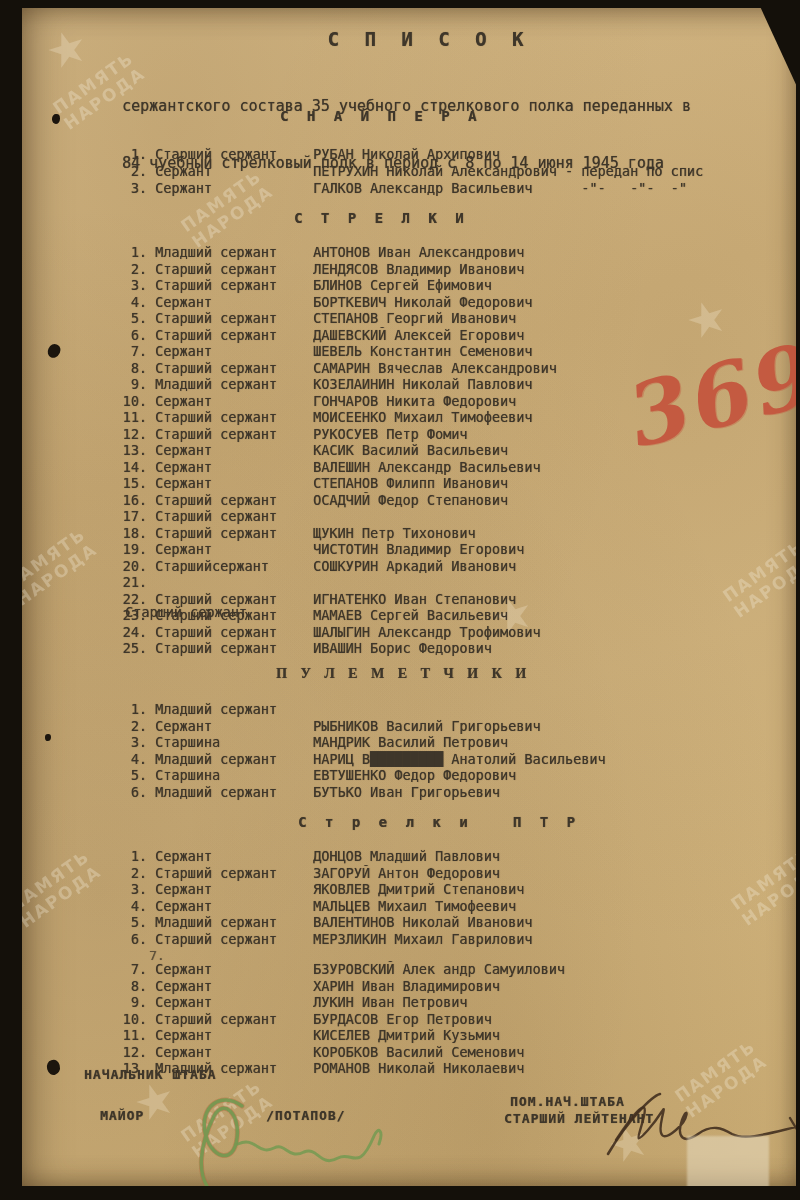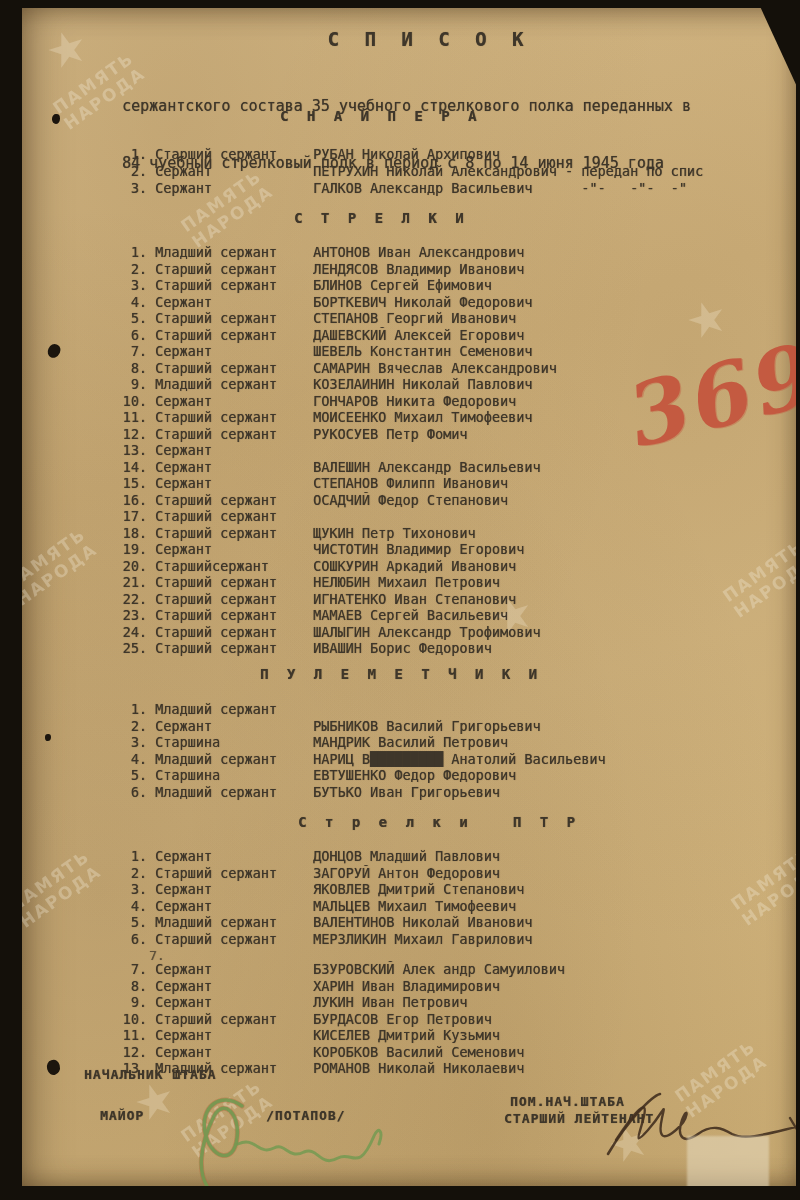--- a/index.html
+++ b/index.html
@@ -117,35 +117,35 @@
           <div class="row ink" style="height: 16.5px;"><span class="num">3.</span><span class="rank">Старший сержант</span><span class="name">БЛИНОВ Сергей Ефимович</span></div>
           <div class="row ink" style="height: 16.5px;"><span class="num">4.</span><span class="rank">Сержант</span><span class="name">БОРТКЕВИЧ Николай Федорович</span></div>
           <div class="row ink" style="height: 16.5px;"><span class="num">5.</span><span class="rank">Старший сержант</span><span class="name">СТЕПАНОВ Георгий Иванович</span></div>
           <div class="row ink" style="height: 16.5px;"><span class="num">6.</span><span class="rank">Старший сержант</span><span class="name">ДАШЕВСКИЙ Алексей Егорович</span></div>
           <div class="row ink" style="height: 16.5px;"><span class="num">7.</span><span class="rank">Сержант</span><span class="name">ШЕВЕЛЬ Константин Семенович</span></div>
           <div class="row ink" style="height: 16.5px;"><span class="num">8.</span><span class="rank">Старший сержант</span><span class="name">САМАРИН Вячеслав Александрович</span></div>
           <div class="row ink" style="height: 16.5px;"><span class="num">9.</span><span class="rank">Младший сержант</span><span class="name">КОЗЕЛАИНИН Николай Павлович</span></div>
           <div class="row ink" style="height: 16.5px;"><span class="num">10.</span><span class="rank">Сержант</span><span class="name">ГОНЧАРОВ Никита Федорович</span></div>
           <div class="row ink" style="height: 16.5px;"><span class="num">11.</span><span class="rank">Старший сержант</span><span class="name">МОИСЕЕНКО Михаил Тимофеевич</span></div>
           <div class="row ink" style="height: 16.5px;"><span class="num">12.</span><span class="rank">Старший сержант</span><span class="name">РУКОСУЕВ Петр Фомич</span></div>
-          <div class="row ink" style="height: 16.5px;"><span class="num">13.</span><span class="rank">Сержант</span></div>
+          <div class="row ink" style="height: 16.5px;"><span class="num">13.</span><span class="rank">Сержант</span><span class="name">КАСИК Василий Васильевич</span></div>
           <div class="row ink" style="height: 16.5px;"><span class="num">14.</span><span class="rank">Сержант</span><span class="name">ВАЛЕШИН Александр Васильевич</span></div>
           <div class="row ink" style="height: 16.5px;"><span class="num">15.</span><span class="rank">Сержант</span><span class="name">СТЕПАНОВ Филипп Иванович</span></div>
           <div class="row ink" style="height: 16.5px;"><span class="num">16.</span><span class="rank">Старший сержант</span><span class="name">ОСАДЧИЙ Федор Степанович</span></div>
           <div class="row ink" style="height: 16.5px;"><span class="num">17.</span><span class="rank">Старший сержант</span></div>
           <div class="row ink" style="height: 16.5px;"><span class="num">18.</span><span class="rank">Старший сержант</span><span class="name">ЩУКИН Петр Тихонович</span></div>
           <div class="row ink" style="height: 16.5px;"><span class="num">19.</span><span class="rank">Сержант</span><span class="name">ЧИСТОТИН Владимир Егорович</span></div>
           <div class="row ink" style="height: 16.5px;"><span class="num">20.</span><span class="rank">Старшийсержант</span><span class="name">СОШКУРИН Аркадий Иванович</span></div>
-          <div class="row ink" style="height: 16.5px;"><span class="num">21.</span><span class="rank">Старший сержант</span><span class="name">НЕЛЮБИН Михаил Петрович</span></div>
+          <div class="row ink" style="height: 16.5px; flex-direction: column;"><span class="num">21.</span><span class="rank">Старший сержант</span><span class="name">НЕЛЮБИН Михаил Петрович</span></div>
           <div class="row ink" style="height: 16.5px;"><span class="num">22.</span><span class="rank">Старший сержант</span><span class="name">ИГНАТЕНКО Иван Степанович</span></div>
           <div class="row ink" style="height: 16.5px;"><span class="num">23.</span><span class="rank">Старший сержант</span><span class="name">МАМАЕВ Сергей Васильевич</span></div>
           <div class="row ink" style="height: 16.5px;"><span class="num">24.</span><span class="rank">Старший сержант</span><span class="name">ШАЛЫГИН Александр Трофимович</span></div>
           <div class="row ink" style="height: 16.5px;"><span class="num">25.</span><span class="rank">Старший сержант</span><span class="name">ИВАШИН Борис Федорович</span></div>
         </div>
-        <div class="sec-head ink" style="left: 238px; top: 658px;">П У Л Е М Е Т Ч И К И</div>
+        <div class="sec-head ink" style="left: 254px; top: 658px; font-family: Liberation Serif, serif;">П У Л Е М Е Т Ч И К И</div>
         <div class="rows" style="top: 693px;">
           <div class="row ink" style="height: 16.5px;"><span class="num">1.</span><span class="rank">Младший сержант</span></div>
           <div class="row ink" style="height: 16.5px;"><span class="num">2.</span><span class="rank">Сержант</span><span class="name">РЫБНИКОВ Василий Григорьевич</span></div>
           <div class="row ink" style="height: 16.5px;"><span class="num">3.</span><span class="rank">Старшина</span><span class="name">МАНДРИК Василий Петрович</span></div>
           <div class="row ink" style="height: 16.5px;"><span class="num">4.</span><span class="rank">Младший сержант</span><span class="name">НАРИЦ В█████████ Анатолий Васильевич</span></div>
           <div class="row ink" style="height: 16.5px;"><span class="num">5.</span><span class="rank">Старшина</span><span class="name">ЕВТУШЕНКО Федор Федорович</span></div>
           <div class="row ink" style="height: 16.5px;"><span class="num">6.</span><span class="rank">Младший сержант</span><span class="name">БУТЬКО Иван Григорьевич</span></div>
         </div>
         <div class="sec-head ink" style="left: 276px; top: 806px;">С т р е л к и   П Т Р</div>
         <div class="rows" style="top: 840px;">

